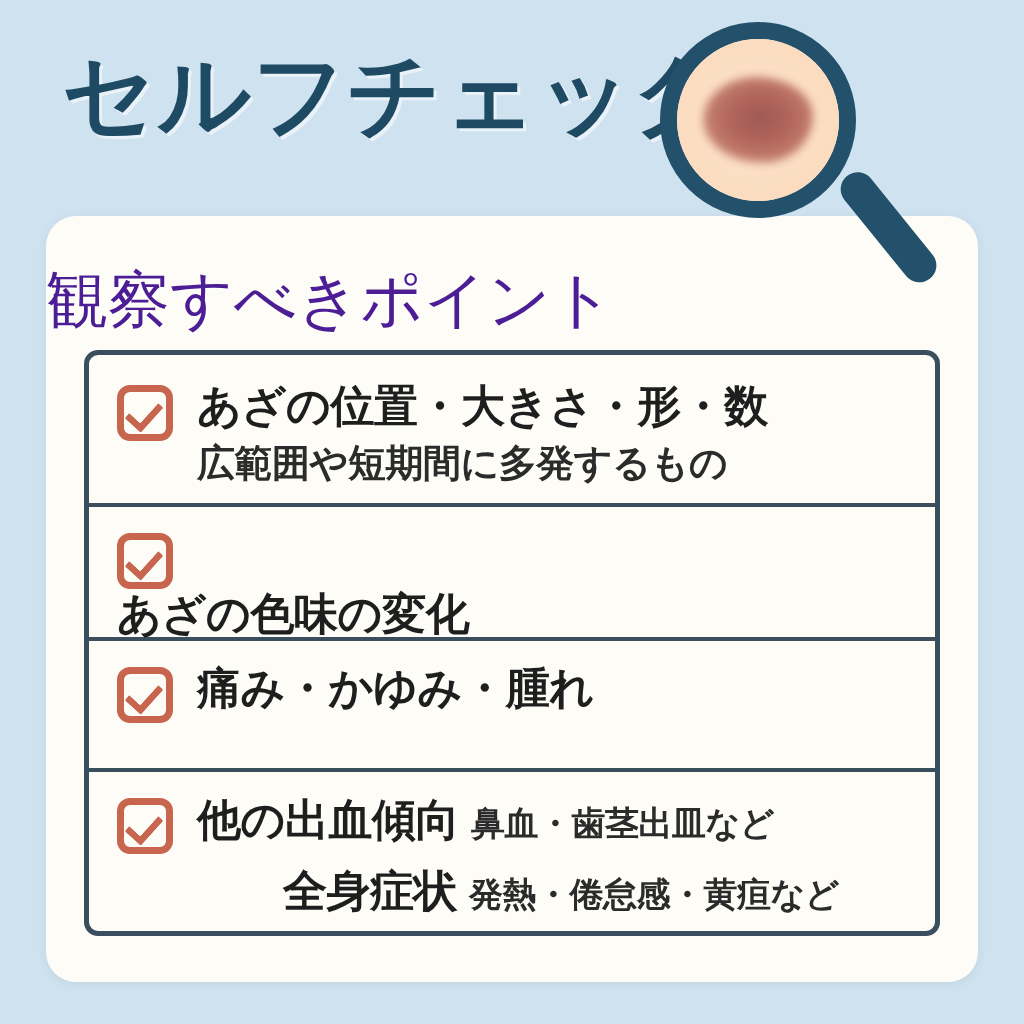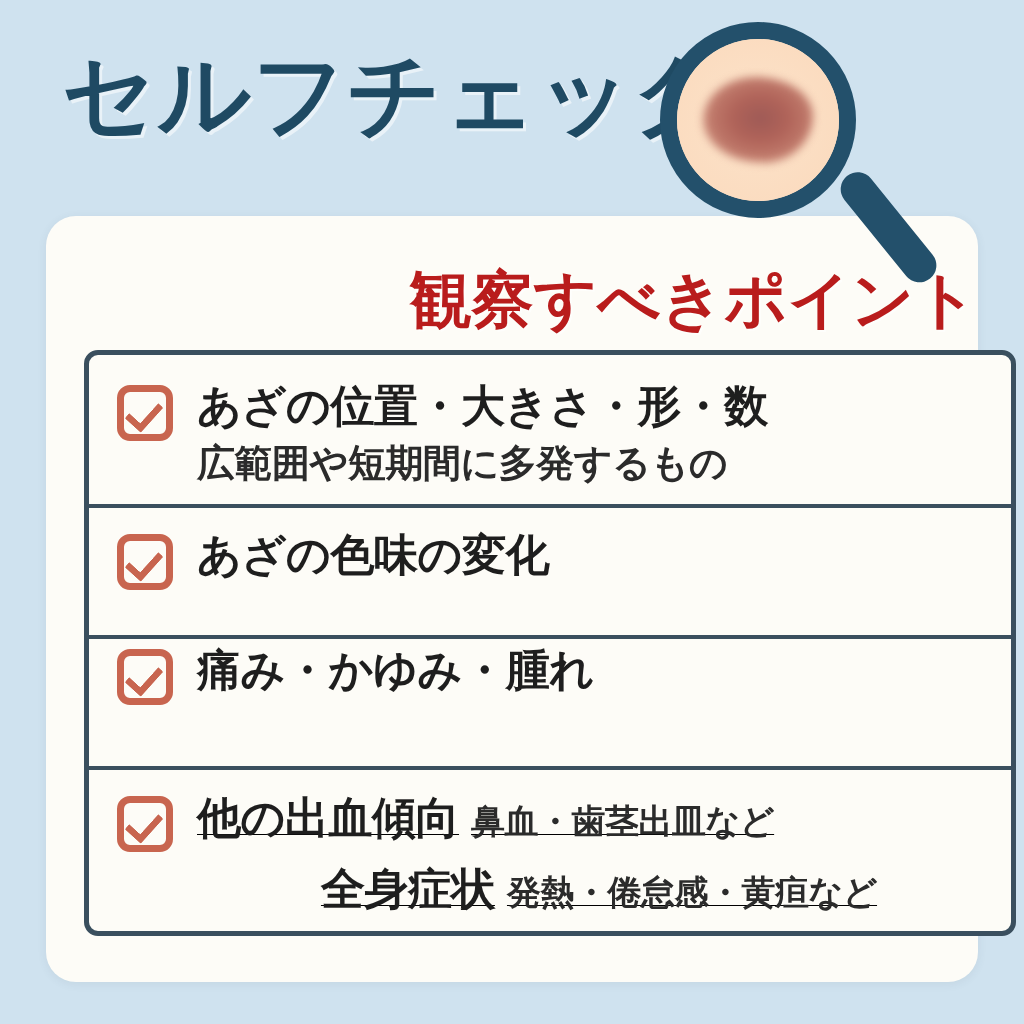--- a/index.html
+++ b/index.html
@@ -98,35 +98,35 @@
     border-radius: 30px;
     box-shadow: 0 2px 10px rgba(60,80,95,0.08);
     z-index: 2;
   }
 
   .subtitle {
     position: absolute;
     left: 0;
     right: 0;
     top: 42px;
-    text-align: right;
+    text-align: left;
     font-size: 62px;
-    font-weight: 700;
-    color: #b91c1c;
+    font-weight: 400;
+    color: #4c1d95;
     letter-spacing: 0px;
     white-space: nowrap;
     text-shadow: 2px 2px 0 rgba(255,255,255,0.6);
   }
 
   
   .checklist {
     position: absolute;
     left: 38px;
     top: 134px;
-    width: 932px;
+    width: 856px;
     height: 586px;
     border: 5px solid #3a4f5e;
     border-radius: 14px;
     box-sizing: border-box;
     background: #fdfcf7;
     overflow: hidden;
     display: flex;
     flex-direction: column;
   }
   .row {
@@ -134,22 +134,22 @@
     align-items: flex-start;
     box-sizing: border-box;
     padding: 0 10px 0 28px;
     border-bottom: 4px solid #3a4f5e;
     position: relative;
   }
   .row:last-child {
     border-bottom: none;
   }
   .row-1 { height: 156px; padding-top: 26px; }
-  .row-2 { height: 134px; padding-top: 22px; }
-  .row-3 { height: 134px; padding-top: 6px; }
+  .row-2 { height: 134px; padding-top: 22px; flex-direction: column; }
+  .row-3 { height: 134px; padding-top: 22px; }
   .row-4 { height: 164px; padding-top: 22px; }
 
   .checkbox {
     flex: 0 0 auto;
     width: 56px;
     height: 56px;
     border: 7px solid #c8654f;
     border-radius: 13px;
     box-sizing: border-box;
     background: #fdfcf7;
@@ -188,21 +188,20 @@
     color: #2b2b2b;
     line-height: 1.2;
     white-space: nowrap;
     letter-spacing: -0.5px;
     margin-top: 10px;
   }
   .line-combo {
     white-space: nowrap;
     line-height: 1.16;
     letter-spacing: -0.5px;
-    text-decoration: underline;
   }
   .line-combo + .line-combo {
     margin-top: 20px;
     text-align: center;
   }
   .combo-head {
     font-size: 44px;
     font-weight: 700;
     color: #1e1e1e;
   }

